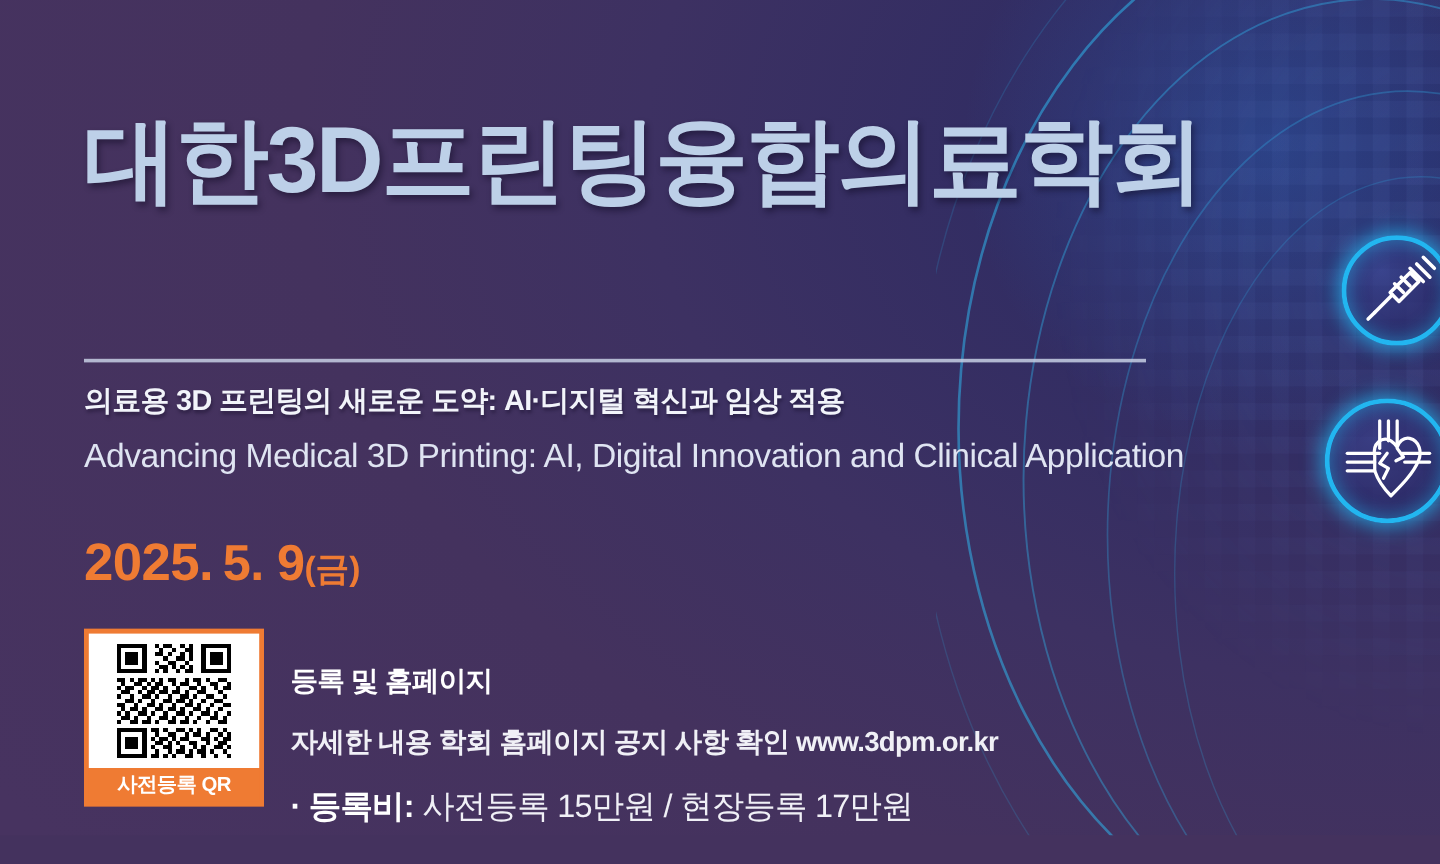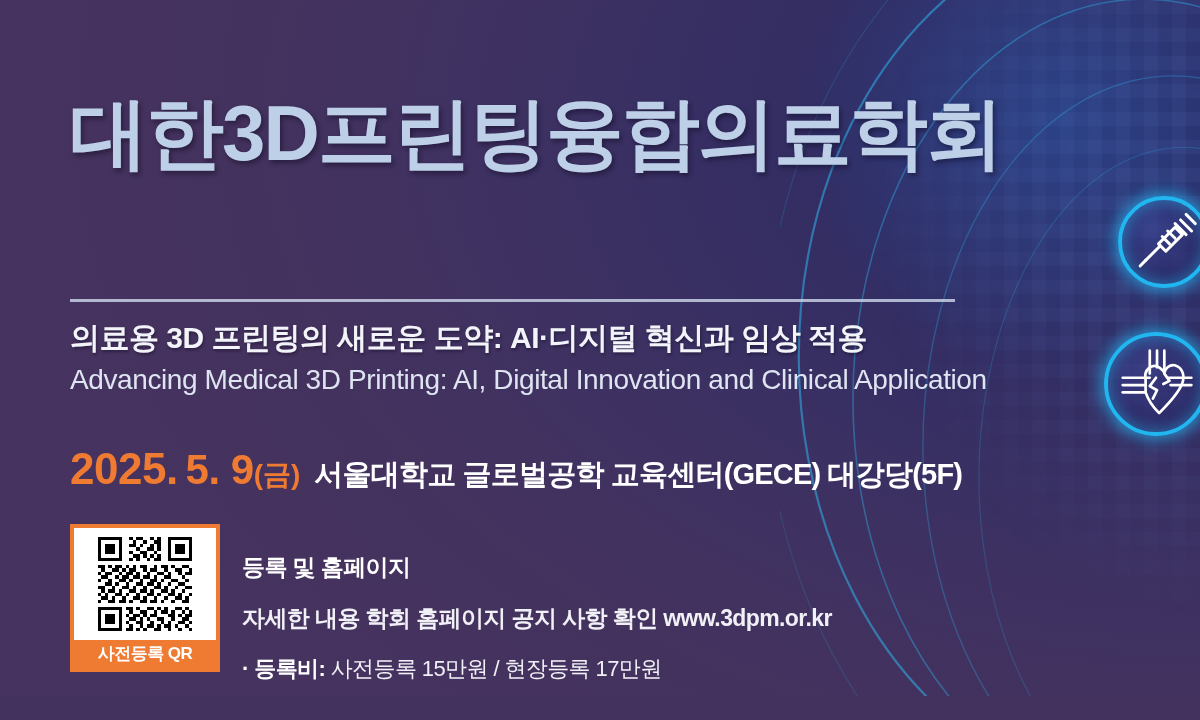--- a/index.html
+++ b/index.html
@@ -55,21 +55,21 @@
   }
   .title-sub .light{ color:#cfdcef; }
 
   .divider{
     position:absolute; left:0; top:299px; width:885px; height:3px;
     background:#c7cfe4; opacity:.85;
   }
 
   .theme-ko{
     position:absolute; left:0; top:318px;
-    font-size:30px; font-weight:bold; letter-spacing:-.5px;
+    font-size:24px; font-weight:bold; letter-spacing:-.5px;
     color:#f2f4fa; white-space:nowrap;
     text-shadow:1px 2px 3px rgba(10,6,28,.40);
   }
   .theme-en{
     position:absolute; left:0; top:364px;
     font-size:28px; font-weight:normal; letter-spacing:-.4px;
     color:#dfe4f2; white-space:nowrap;
   }
 
   .datevenue{
@@ -89,21 +89,21 @@
   .qr-img{ width:142px; height:112px; background:#ffffff; padding:5px; display:block; }
   .qr-caption{
     height:28px; line-height:28px; text-align:center;
     color:#ffffff; font-size:17px; font-weight:bold; letter-spacing:-.5px;
   }
 
   
   .reg{ position:absolute; left:172px; top:552px; white-space:nowrap; }
   .reg-head{ font-size:23px; font-weight:bold; color:#ffffff; letter-spacing:-.6px; }
   .reg-line{ font-size:23px; font-weight:bold; color:#f0f0f6; letter-spacing:-.6px; margin-top:20px; }
-  .reg-fee { font-size:22px; color:#f0f0f6; letter-spacing:-.6px; margin-top:20px; }
+  .reg-fee { font-size:27px; color:#f0f0f6; letter-spacing:-.6px; margin-top:20px; }
   .reg-fee b{ font-weight:bold; color:#ffffff; }
 
   
   .badge{ position:absolute; border-radius:50%; }
   .badge .ring{
     position:absolute; inset:0; border-radius:50%;
     border:4px solid #22b6f0;
     box-shadow:0 0 16px 3px rgba(34,182,240,.75), inset 0 0 14px 2px rgba(34,182,240,.45);
     background:radial-gradient(circle at 35% 30%, rgba(60,70,150,.55), rgba(38,34,92,.85));
   }
@@ -136,21 +136,20 @@
 
     <div class="divider"></div>
 
     <div class="theme-ko">의료용 3D 프린팅의 새로운 도약: AI·디지털 혁신과 임상 적용</div>
     <div class="theme-en">Advancing Medical 3D Printing: AI, Digital Innovation and Clinical Application</div>
 
     <div class="datevenue">
       <span class="dv-year">2025.</span>
       <span class="dv-big">5. 9</span>
       <span class="dv-day">(금)</span>
-      <span class="dv-venue">서울대학교 글로벌공학 교육센터(GECE) 대강당(5F)</span>
     </div>
 
     <div class="qr-block">
       <svg class="qr-img" viewBox="0 0 29 29" shape-rendering="crispEdges">
         <rect width="29" height="29" fill="#fff"></rect>
         <g fill="#000">
           <rect x="1" y="1" width="7" height="1"></rect>
             <rect x="1" y="7" width="7" height="1"></rect>
           <rect x="1" y="1" width="1" height="7"></rect>
             <rect x="7" y="1" width="1" height="7"></rect>

